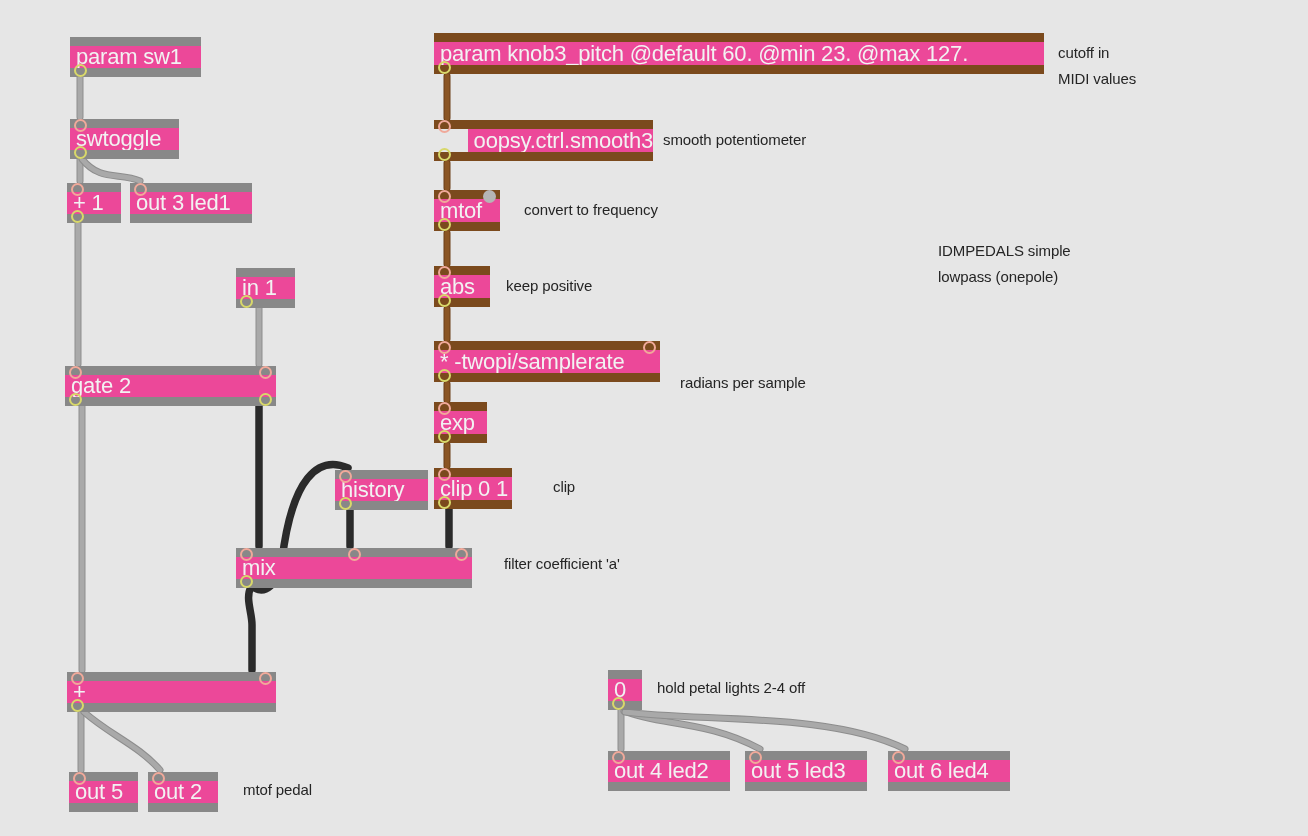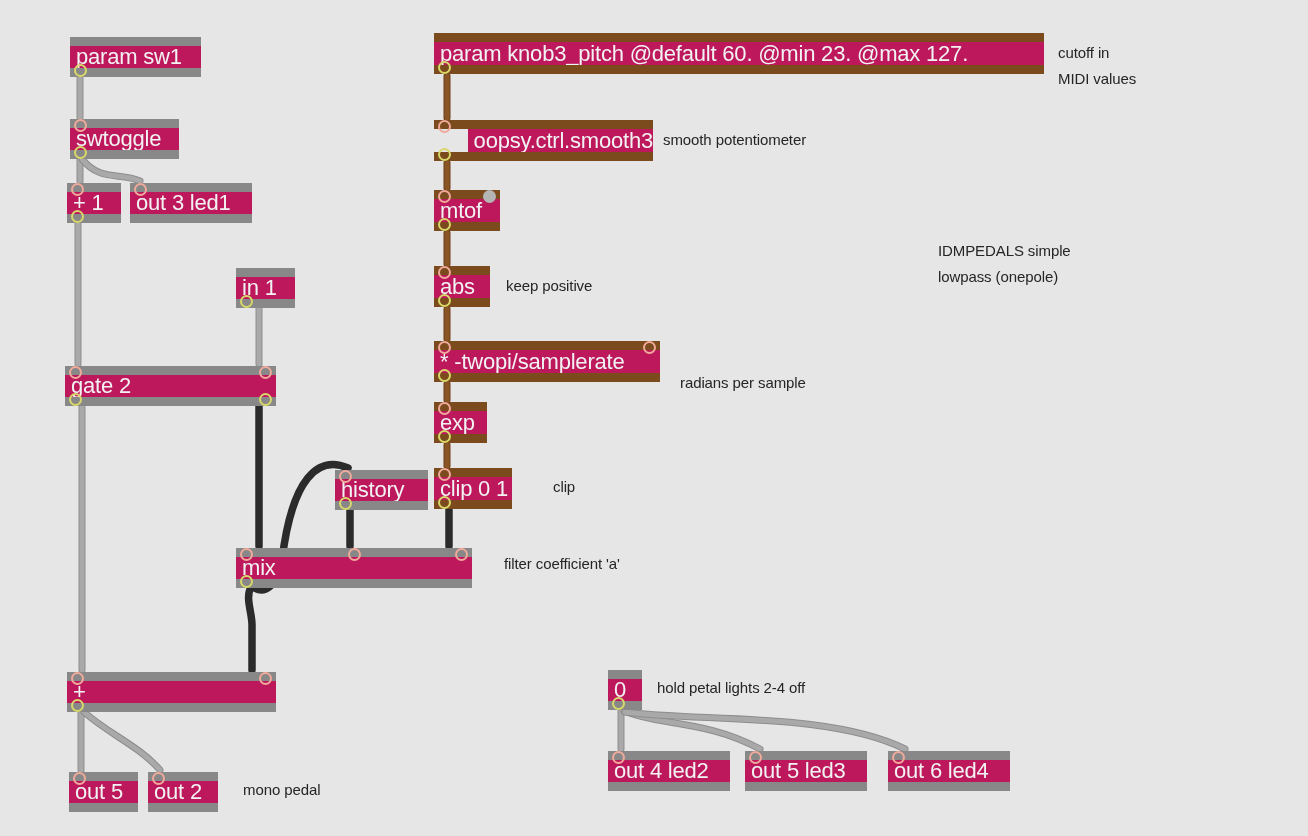--- a/index.html
+++ b/index.html
@@ -39,21 +39,21 @@
     justify-content: stretch;
   }
   .band {
     height: 9px;
     width: 100%;
     position: relative;
     flex: 0 0 9px;
   }
   .body {
     flex: 1 1 auto;
-    background: #be185d;
+    background: #ec4899;
     color: #f2f2f2;
     display: flex;
     align-items: center;
     padding-left: 6px;
     font-size: 22px;
     line-height: 1;
     white-space: nowrap;
     letter-spacing: -0.2px;
   }
   
@@ -326,21 +326,22 @@
         <div class="port" style="left: 3px;"></div>
       </div>
       <div class="body">clip 0 1</div>
       <div class="band bot">
         <div class="port" style="left: 3px;"></div>
       </div>
     </div>
     <div class="comment" style="left: 1058px; top: 40px;">cutoff in
 MIDI values</div>
     <div class="comment" style="left: 663px; top: 127px;">smooth potentiometer</div>
+    <div class="comment" style="left: 524px; top: 197px;">convert to frequency</div>
     <div class="comment" style="left: 938px; top: 238px;">IDMPEDALS simple
 lowpass (onepole)</div>
     <div class="comment" style="left: 506px; top: 273px;">keep positive</div>
     <div class="comment" style="left: 680px; top: 370px;">radians per sample</div>
     <div class="comment" style="left: 553px; top: 474px;">clip</div>
     <div class="comment" style="left: 504px; top: 551px;">filter coefficient 'a'</div>
     <div class="comment" style="left: 657px; top: 675px;">hold petal lights 2-4 off</div>
-    <div class="comment" style="left: 243px; top: 777px;">mono pedal</div>
+    <div class="comment" style="left: 243px; top: 777px;">mtof pedal</div>
   </div>
 
 </body></html>

